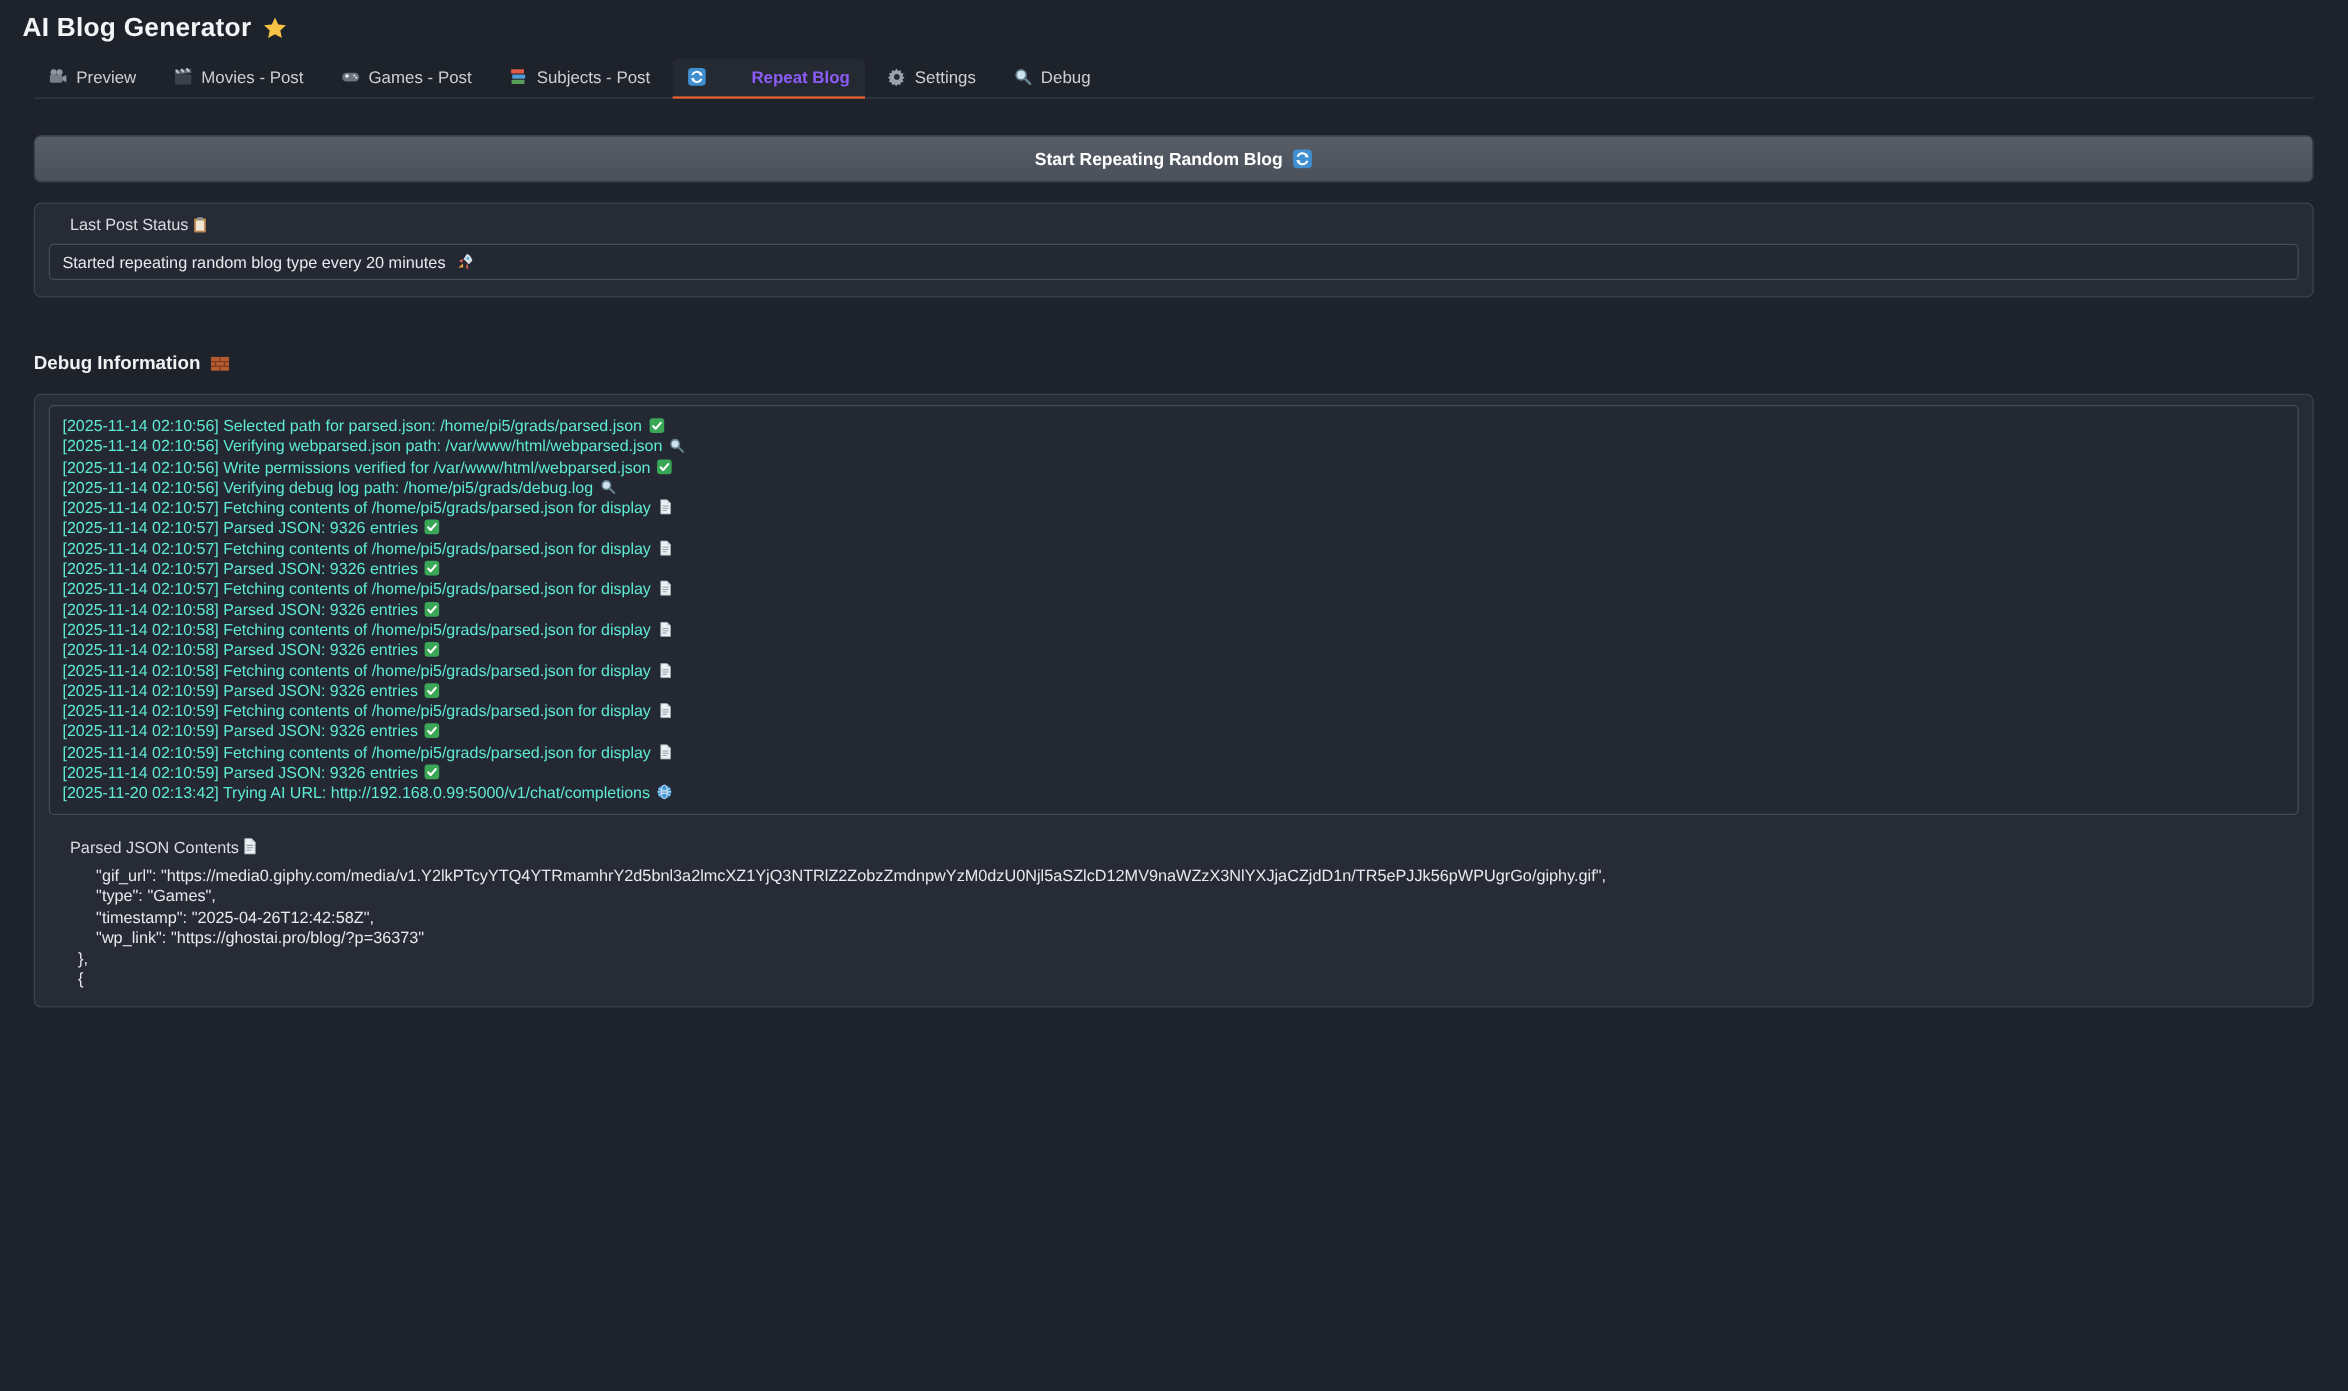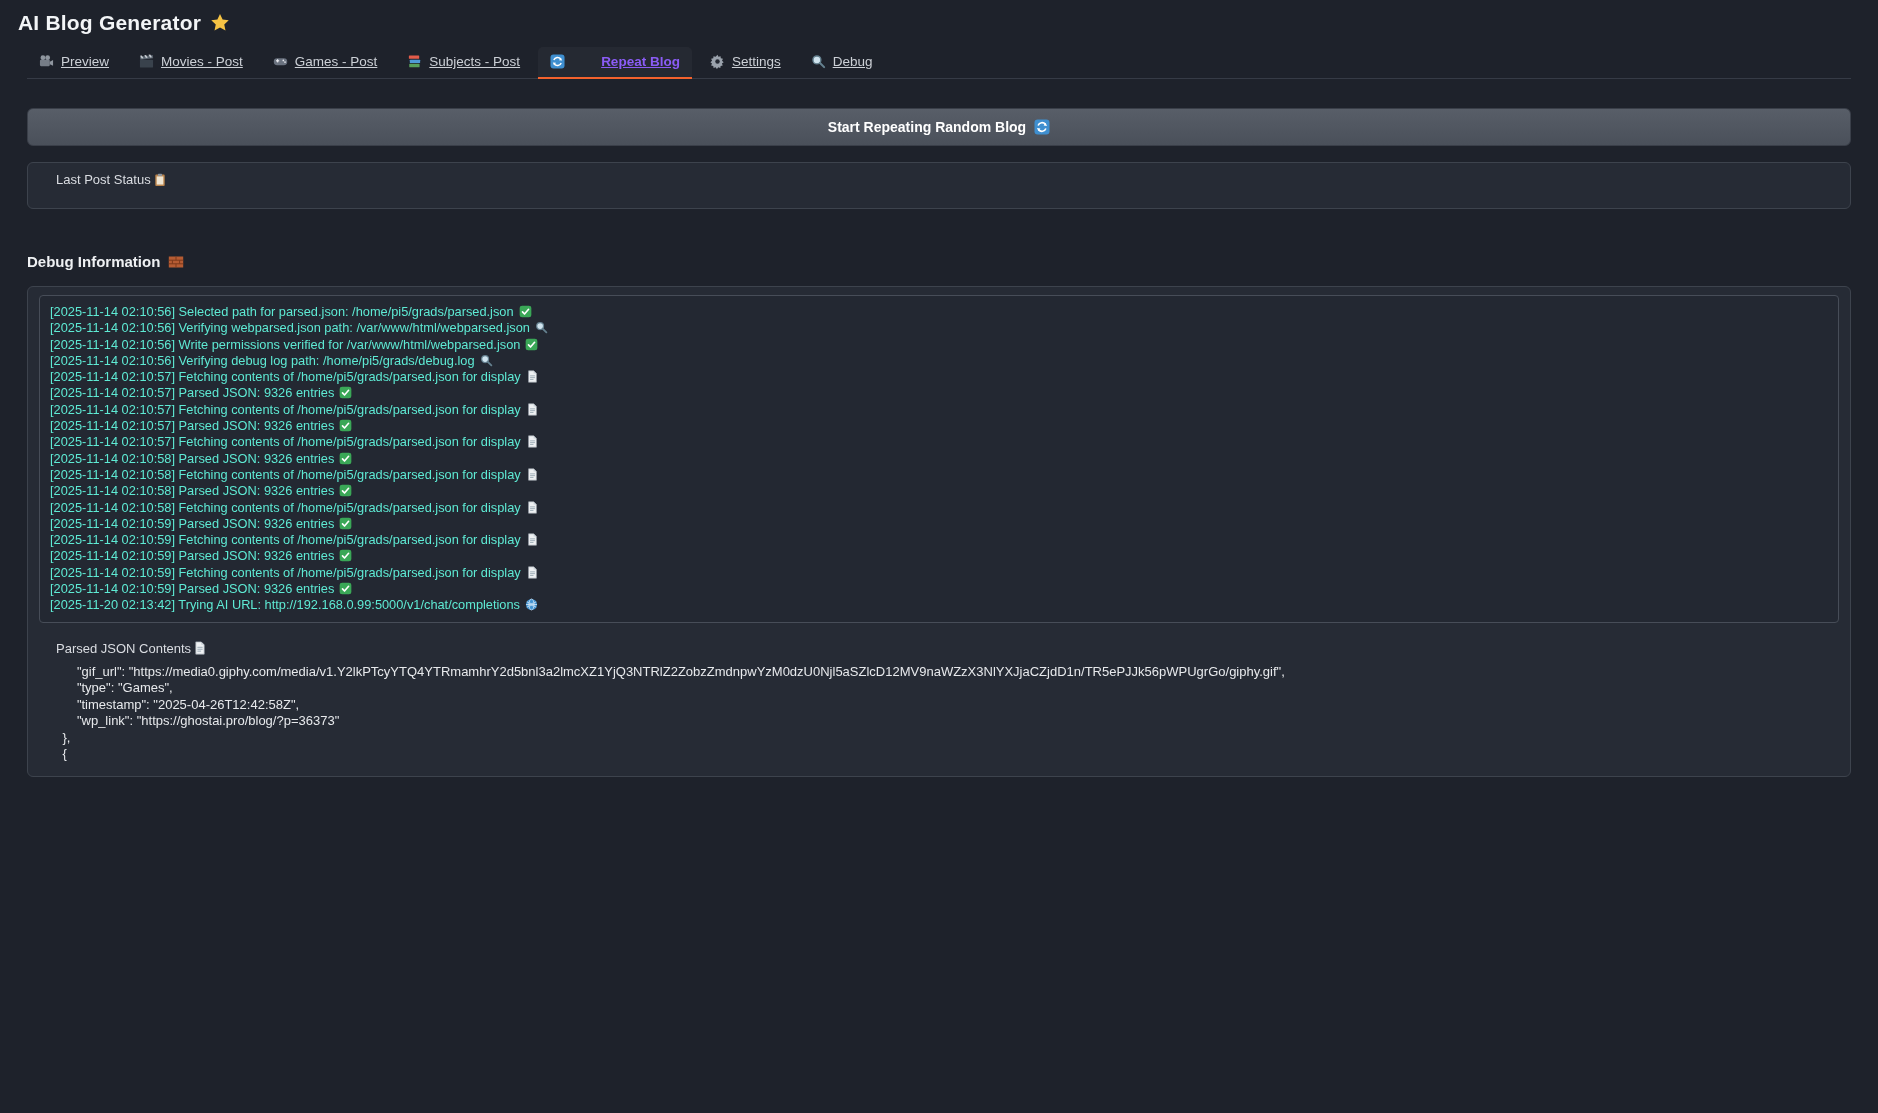--- a/index.html
+++ b/index.html
@@ -25,21 +25,20 @@
     display: flex; align-items: flex-end; gap: 6px;
     margin: 2px 27px 0;
     border-bottom: 1px solid #363b46;
   }
   .tab {
     display: flex; align-items: center; gap: 7px;
     padding: 7px 12px 8px;
     font-size: 13.5px; color: #ccd0d6; cursor: pointer;
     border-bottom: 2px solid transparent; margin-bottom: -1px;
     white-space: nowrap;
-    text-decoration: underline;
   }
   .tab .ic { width: 15px; height: 15px; }
   .tab.active {
     color: #8b5cf6; border-bottom-color: #f4622d; font-weight: 600;
     background: rgba(255,255,255,.035); border-radius: 5px 5px 0 0; gap: 36px;
   }
 
   .content { padding: 0 27px; }
 
   
@@ -257,20 +256,26 @@
   </button>
 
 
   <section class="panel">
     <div class="panel-label">
       <span>Last Post Status</span>
       <svg class="ic">
           <use href="#i-clipboard"></use>
         </svg>
     </div>
+    <div class="inner-box status-box">
+      <span>Started repeating random blog type every 20 minutes</span>
+      <svg class="ic">
+          <use href="#i-rocket"></use>
+        </svg>
+    </div>
   </section>
 
   <h2 class="section-heading">
     <span>Debug Information</span>
     <svg class="ic">
         <use href="#i-bricks"></use>
       </svg>
   </h2>
 
   <section class="panel">

